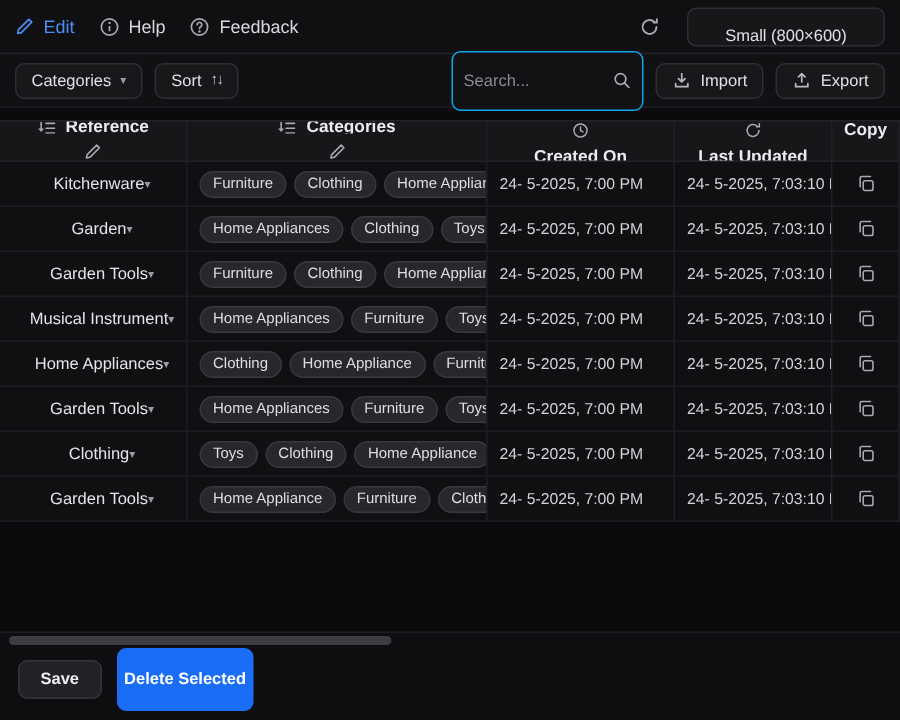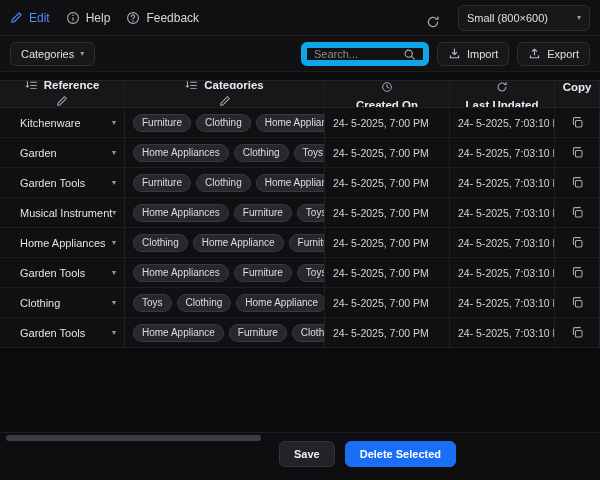--- a/index.html
+++ b/index.html
@@ -8,50 +8,50 @@
   .app {
     width: 600px; height: 480px; background: #0b0b0d; color: #e6e6ea;
     display: flex; flex-direction: column; overflow: hidden; position: relative;
     font-size: 12px;
   }
   
   .topbar {
     height: 36px; flex: 0 0 36px; background: #101013; border-bottom: 1px solid #232327;
     display: flex; align-items: center; justify-content: space-between; padding: 0 10px;
   }
-  .topbar-left, .topbar-right { display: flex; align-items: flex-end; gap: 16px; }
+  .topbar-left, .topbar-right { display: flex; align-items: center; gap: 16px; }
   .menu-item { display: flex; align-items: center; gap: 6px; font-size: 12px; color: #d8d8dc; cursor: pointer; }
   .menu-item.active { color: #4c8df6; }
   .icon { display: inline-flex; align-items: center; justify-content: center; color: #a9a9b0; }
   .menu-item.active .icon { color: #4c8df6; }
   .icon svg { display: block; }
   .iconbtn { background: none; border: none; color: #c6c6cc; cursor: pointer; display: inline-flex; padding: 2px; }
   .size-select {
     display: flex; align-items: center; justify-content: space-between; gap: 8px;
     min-width: 132px; height: 24px; padding: 12px 8px; background: #17171a;
-    border: 1px solid #2e2e33; border-radius: 6px; font-size: 11px; color: #e0e0e4; cursor: pointer;
+    border: 1px solid #2e2e33; border-radius: 6px; font-size: 11px; color: #e0e0e4; cursor: pointer; flex-direction: column;
   }
   .chev { font-size: 8px; color: #9a9aa2; line-height: 1; }
   
   .toolbar {
     height: 36px; flex: 0 0 36px; background: #111114; border-bottom: 1px solid #1d1d21;
     display: flex; align-items: center; justify-content: space-between; padding: 0 10px;
   }
   .tb-left, .tb-right { display: flex; align-items: center; gap: 8px; }
   .btn {
     display: inline-flex; align-items: center; gap: 6px; height: 24px; padding: 0 10px;
     background: #18181b; border: 1px solid #2e2e33; border-radius: 6px;
     color: #e0e0e4; font-size: 11px; cursor: pointer; white-space: nowrap;
   }
   .btn .icon { color: #b8b8c0; }
   .btn-primary { background: #1a6ef5; border-color: #1a6ef5; color: #fff; font-weight: 700; }
   .sort-arrows { font-size: 10px; letter-spacing: -1px; color: #c0c0c8; }
   .search-wrap {
-    display: flex; align-items: flex-start; height: 24px; width: 128px; padding: 0 7px;
-    background: #121215; border: 6px solid #0ea5e9; border-radius: 6px; gap: 4px;
+    display: flex; align-items: center; height: 40px; width: 128px; padding: 0 7px;
+    background: #121215; border: 1px solid #0ea5e9; border-radius: 6px; gap: 4px;
   }
   .search-wrap input {
     flex: 1; min-width: 0; background: transparent; border: none; outline: none;
     color: #e0e0e4; font-size: 11px; font-family: "Liberation Sans", sans-serif;
   }
   .search-wrap input::placeholder { color: #8a8a92; }
   
   .table-area { flex: 1; margin-top: 8px; background: #0b0b0d; overflow: hidden; }
   .thead, .trow {
     display: grid; grid-template-columns: 125px 200px 125px 105px 45px;
@@ -62,37 +62,37 @@
   }
   .th, .td {
     display: flex; align-items: center; padding: 0 8px;
     border-right: 1px solid #202024; overflow: hidden; white-space: nowrap;
   }
   .th { gap: 6px; flex-direction: column; }
   .th-spread { justify-content: space-between; }
   .th-group { display: flex; align-items: center; gap: 6px; overflow: hidden; }
   .pencil-btn { background: none; border: none; color: #9a9aa2; cursor: pointer; display: inline-flex; padding: 0; }
   .trow { height: 30px; background: #101012; border-bottom: 1px solid #1e1e22; font-size: 11px; }
-  .td-ref { justify-content: space-between; color: #e4e4e8; cursor: pointer; padding-left: 20px; }
+  .td-ref { justify-content: center; color: #e4e4e8; cursor: pointer; padding-left: 20px; }
   .td-tags { gap: 5px; }
   .tag {
     background: #27272c; border: 1px solid #38383f; color: #dedee2;
     border-radius: 10px; padding: 2px 8px; font-size: 10px; line-height: 1.2;
     white-space: nowrap; cursor: pointer; flex: 0 0 auto;
   }
   .td-date { font-size: 10.5px; color: #d4d4d8; }
   .td-copy { justify-content: center; }
   .copy-btn { background: none; border: none; color: #b4b4bc; cursor: pointer; display: inline-flex; padding: 2px; }
   
-  .footer { flex: 0 0 48px; border-top: 1px solid #1d1d21; background: #0e0e10; display: flex; flex-direction: row; }
+  .footer { flex: 0 0 48px; border-top: 1px solid #1d1d21; background: #0e0e10; display: flex; flex-direction: column; }
   .hscroll { height: 10px; display: flex; align-items: center; padding: 0 6px; }
   .hthumb { width: 255px; height: 6px; background: #3c3c42; border-radius: 3px; cursor: grab; }
   .footer-btns { flex: 1; display: flex; align-items: center; gap: 10px; padding: 0 12px 6px; }
   .btn-save { background: #232327; border: 1px solid #333339; color: #f0f0f4; font-weight: 700; height: 26px; border-radius: 6px; padding: 0 14px; }
-  .btn-delete { height: 26px; padding: 0 14px; }
+  .btn-delete { height: 42px; padding: 0 4px; }
 </style>
 </head>
 <body>
 
 <div class="app">
 
   <header class="topbar">
     <div class="topbar-left">
       <div class="menu-item active">
         <span class="icon">
@@ -137,20 +137,24 @@
         <span class="chev">▾</span>
       </div>
     </div>
   </header>
 
   <div class="toolbar">
     <div class="tb-left">
       <div class="btn">
         <span>Categories</span>
         <span class="chev">▾</span>
+      </div>
+      <div class="btn">
+        <span>Sort</span>
+        <span class="sort-arrows">↑↓</span>
       </div>
     </div>
     <div class="tb-right">
       <div class="search-wrap">
         <input type="text" placeholder="Search..." style="">
         <span class="icon">
           <svg width="13" height="13" viewBox="0 0 16 16">
               <circle cx="7" cy="7" r="4.4" fill="none" stroke="currentColor" stroke-width="1.4"></circle>
               <line x1="10.4" y1="10.4" x2="13.8" y2="13.8" stroke="currentColor" stroke-width="1.4" stroke-linecap="round"></line>
             </svg>

